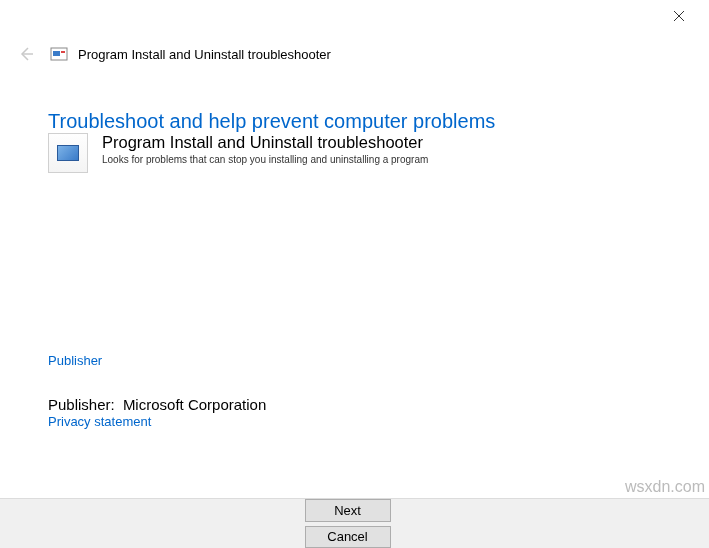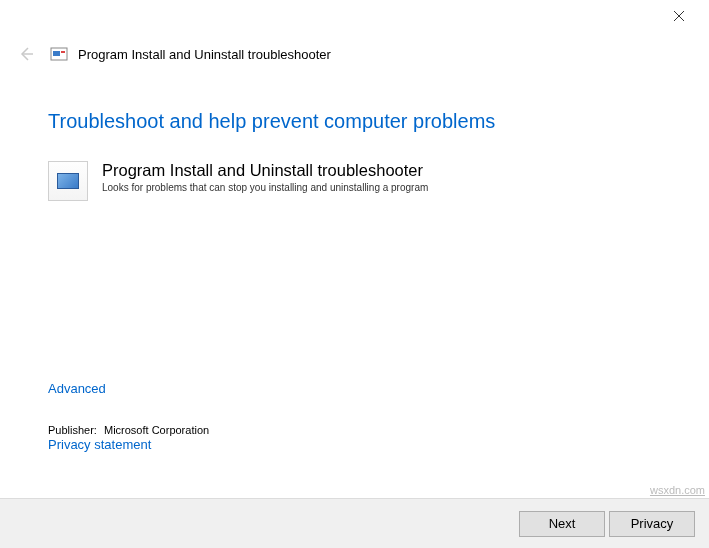--- a/index.html
+++ b/index.html
@@ -66,21 +66,20 @@
       color: #000;
     }
     .content {
       padding: 0 40px 0 48px;
     }
     .page-heading {
       font-size: 20px;
       font-weight: 400;
       color: #0066cc;
       margin-top: 24px;
-      margin-bottom: 28px;
     }
     .item-row {
       display: flex;
       gap: 14px;
       align-items: flex-start;
     }
     .item-icon {
       width: 40px;
       height: 40px;
       flex-shrink: 0;
@@ -109,21 +108,21 @@
       margin-top: 180px;
     }
     .link {
       color: #0066cc;
       font-size: 13px;
       cursor: pointer;
       display: inline-block;
     }
     .publisher-row {
       margin-top: 28px;
-      font-size: 11px;
+      font-size: 15px;
     }
     .publisher-label {
       color: #000;
     }
     .publisher-name {
       margin-left: 4px;
       color: #000;
     }
     .privacy-row {
       margin-top: 1px;
@@ -134,39 +133,39 @@
       left: 0;
       right: 0;
       height: 50px;
       background: #f0f0f0;
       border-top: 1px solid #dcdcdc;
       display: flex;
       align-items: center;
       justify-content: flex-end;
       padding-right: 14px;
       gap: 4px;
+      flex-direction: column;
     }
     .btn {
       min-width: 86px;
       height: 26px;
       background: #e1e1e1;
       border: 1px solid #adadad;
       font-size: 13px;
       font-family: inherit;
       cursor: pointer;
       padding: 0 12px;
     }
     .watermark {
       position: absolute;
       right: 4px;
       bottom: 52px;
-      font-size: 11px;
+      font-size: 16px;
       color: #bbb;
       font-family: sans-serif;
-      text-decoration: underline;
     }
   </style>
 </head>
 <body>
 
 <div class="titlebar">
   <div class="close-btn">
     <svg viewBox="0 0 12 12">
       <line x1="1" y1="1" x2="11" y2="11" stroke="#333" stroke-width="1"></line>
       <line x1="11" y1="1" x2="1" y2="11" stroke="#333" stroke-width="1"></line>
@@ -198,31 +197,31 @@
     <div class="item-icon">
       <div class="item-icon-inner"></div>
     </div>
     <div class="item-text">
       <div class="item-title">Program Install and Uninstall troubleshooter</div>
       <div class="item-desc">Looks for problems that can stop you installing and uninstalling a program</div>
     </div>
   </div>
 
   <div class="lower-links">
-    <span class="link">Advanced</span>
+    <span class="link">Publisher</span>
 
     <div class="publisher-row">
       <span class="publisher-label">Publisher:</span>
       <span class="publisher-name">Microsoft Corporation</span>
     </div>
 
     <div class="privacy-row">
       <span class="link">Privacy statement</span>
     </div>
   </div>
 </div>
 
 <div class="watermark">wsxdn.com</div>
 
 <div class="footer">
   <button class="btn">Next</button>
-  <button class="btn">Privacy</button>
+  <button class="btn">Cancel</button>
 </div>
 
 </body></html>

